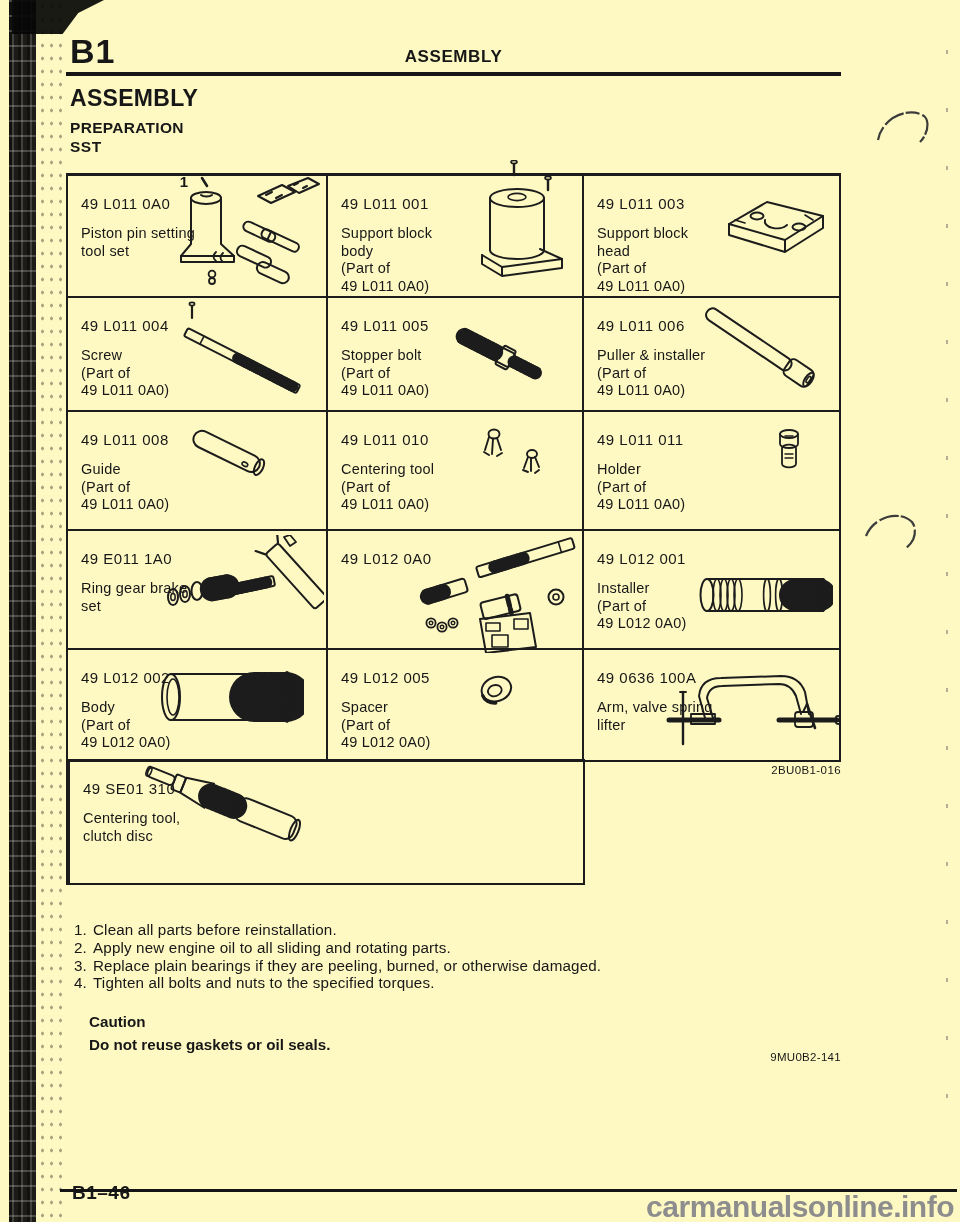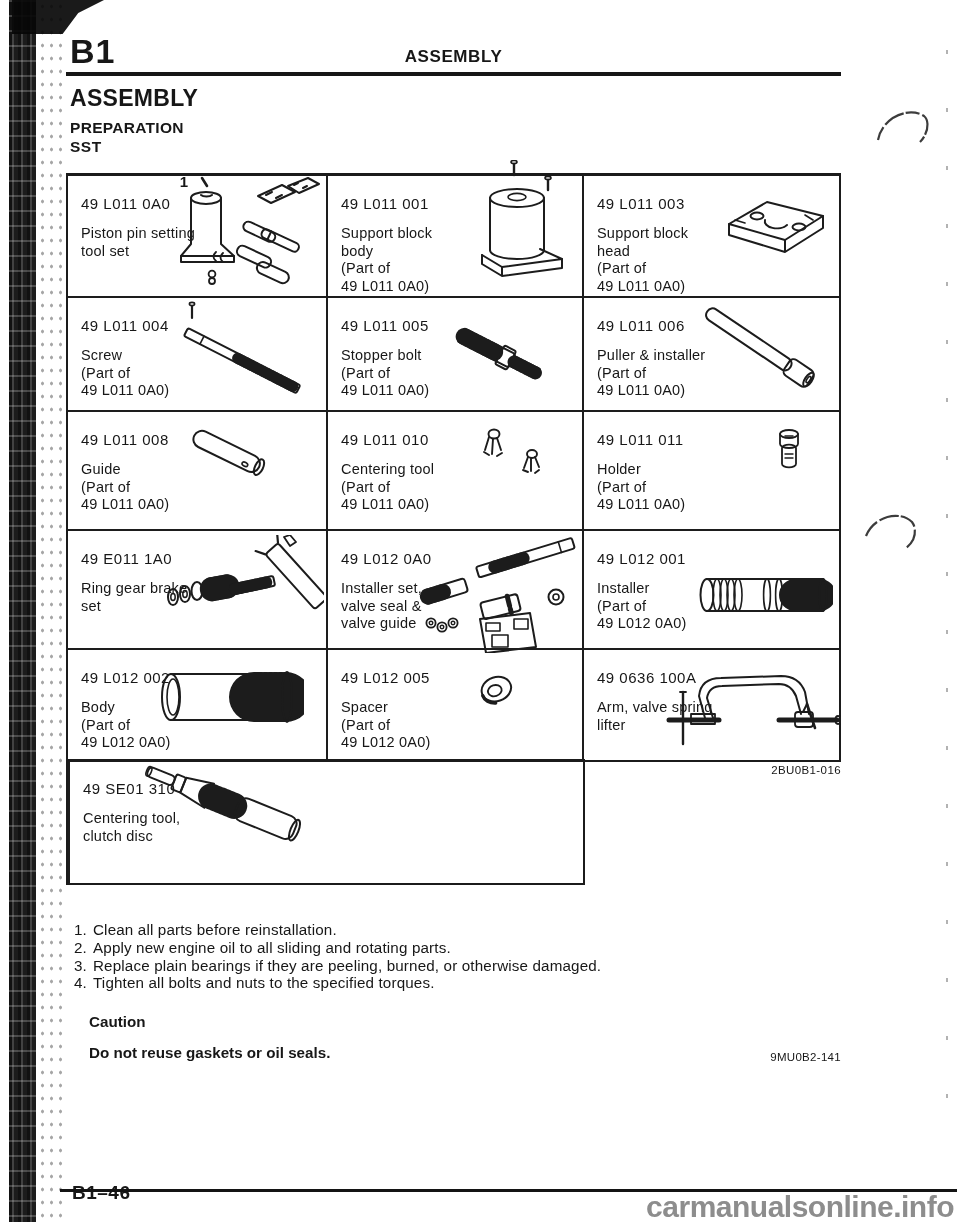--- a/index.html
+++ b/index.html
@@ -1,16 +1,16 @@
 <!DOCTYPE html>
 <html><head>
 <meta charset="utf-8">
 <style>
   html,body{margin:0;padding:0;background:#e8e8e6;}
-  .page{position:relative;width:960px;height:1222px;background:#ffffff;overflow:hidden;
+  .page{position:relative;width:960px;height:1222px;background:#fef9c3;overflow:hidden;
         font-family:"Liberation Sans",sans-serif;color:#171717;}
   
   .band-a{position:absolute;left:9px;top:0;width:27px;height:1222px;opacity:.93;
     background:
       repeating-linear-gradient(180deg, rgba(255,255,255,.22) 0 2px, rgba(255,255,255,0) 2px 15px),
       repeating-linear-gradient(90deg,#000 0 3px,#343434 3px 5px,#0b0b0b 5px 9px);}
   .band-b{position:absolute;left:38px;top:0;width:26px;height:1222px;opacity:.38;
     background-image:radial-gradient(#161616 1px, transparent 1.6px);background-size:9px 13px;}
   .band-top{position:absolute;left:12px;top:0;width:92px;height:34px;background:#060606;opacity:.92;
     clip-path:polygon(0 0,100% 0,72% 38%,55% 100%,0 100%);}
@@ -36,21 +36,21 @@
   .pno{font-size:15px;letter-spacing:.5px;white-space:nowrap;}
   .desc{margin-top:13px;font-size:14.5px;line-height:17.5px;letter-spacing:.2px;white-space:pre-line;width:140px;}
   .illus{position:absolute;stroke:#1c1c1c;fill:none;stroke-width:2;stroke-linecap:round;stroke-linejoin:round;}
   .callout{position:absolute;font-size:15px;font-weight:700;}
   .figref{position:absolute;right:119px;top:764px;font-size:11.5px;letter-spacing:.4px;}
   
   .notes{position:absolute;left:74px;top:921px;font-size:15.2px;line-height:17.8px;letter-spacing:.15px;}
   .note-item{display:flex;}
   .note-num{width:19px;flex:none;}
   .caution{position:absolute;left:89px;top:1012px;font-size:15.2px;font-weight:700;line-height:19px;}
-  .caution .ctext{margin-top:12px;}
+  .caution .ctext{margin-top:4px;}
   .noteref{position:absolute;right:119px;top:1051px;font-size:11.5px;letter-spacing:.3px;}
   
   .pageno{position:absolute;left:72px;top:1146px;font-size:19px;font-weight:800;letter-spacing:.5px;margin-top:36px;}
   .watermark{position:absolute;right:6px;top:1190px;font-size:30px;font-weight:600;color:#8d8d8d;letter-spacing:-.5px;z-index:4;}
 </style>
 </head>
 <body>
 
 <div class="page">
 
@@ -258,23 +258,20 @@
         <g transform="rotate(48 118 8)">
           <rect x="118" y="8" width="74" height="17" rx="3"></rect>
           <path d="M118 8 l-8 -6 m8 23 l-9 5" stroke-width="2.2"></path>
         </g>
         <path d="M124 2 l6 -2 l6 7 l-6 4 z" stroke-width="1.8"></path>
       </svg>
     </div>
 
     <div class="cell bl bt">
       <div class="pno">49 L012 0A0</div>
-      <div class="desc">Installer set,
-valve seal &amp;
-valve guide</div>
       <svg class="illus" style="right:-4px;top:-12px;" width="172" height="134" viewBox="0 0 172 134">
         <g transform="rotate(-17 62 48)">
           <rect x="62" y="48" width="100" height="11" rx="2"></rect>
           <line x1="80" y1="53.5" x2="112" y2="53.5" stroke-width="13" stroke-dasharray="2 2.6"></line>
           <line x1="148" y1="48" x2="148" y2="59" stroke-width="1.6"></line>
         </g>
         <g transform="rotate(-17 8 72)">
           <rect x="8" y="72" width="44" height="14" rx="3"></rect>
           <line x1="12" y1="79" x2="30" y2="79" stroke-width="16" stroke-dasharray="2 2.6"></line>
         </g>

